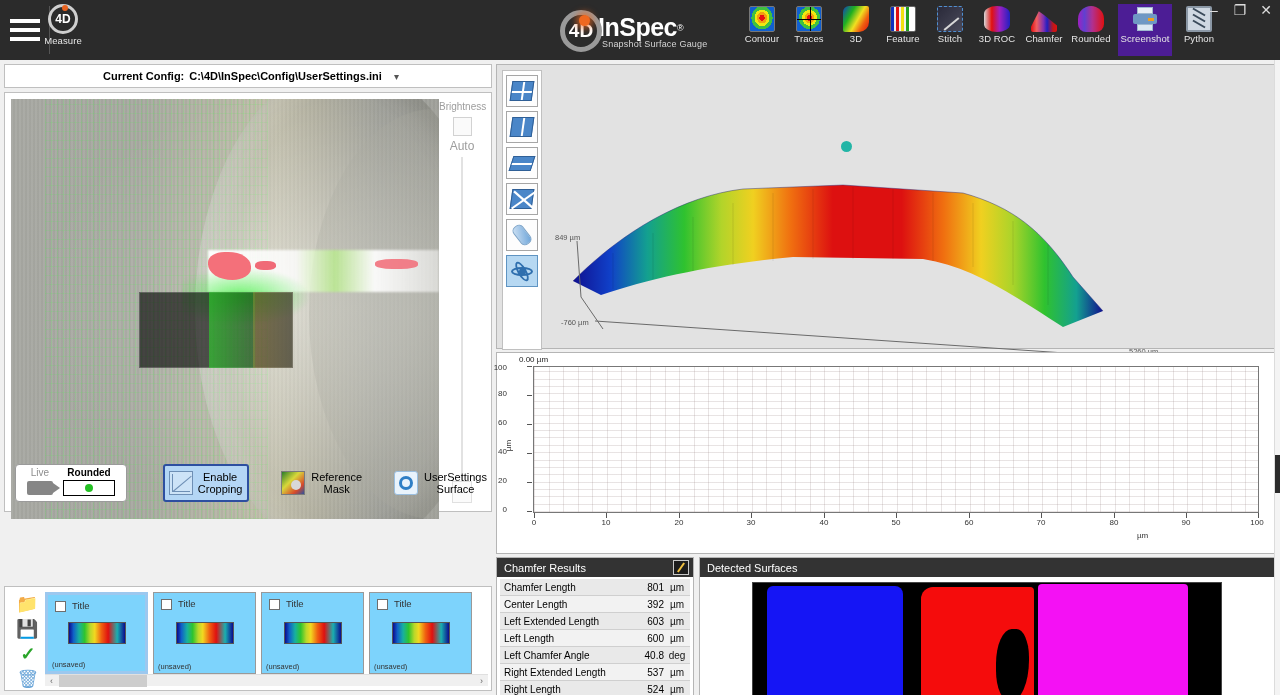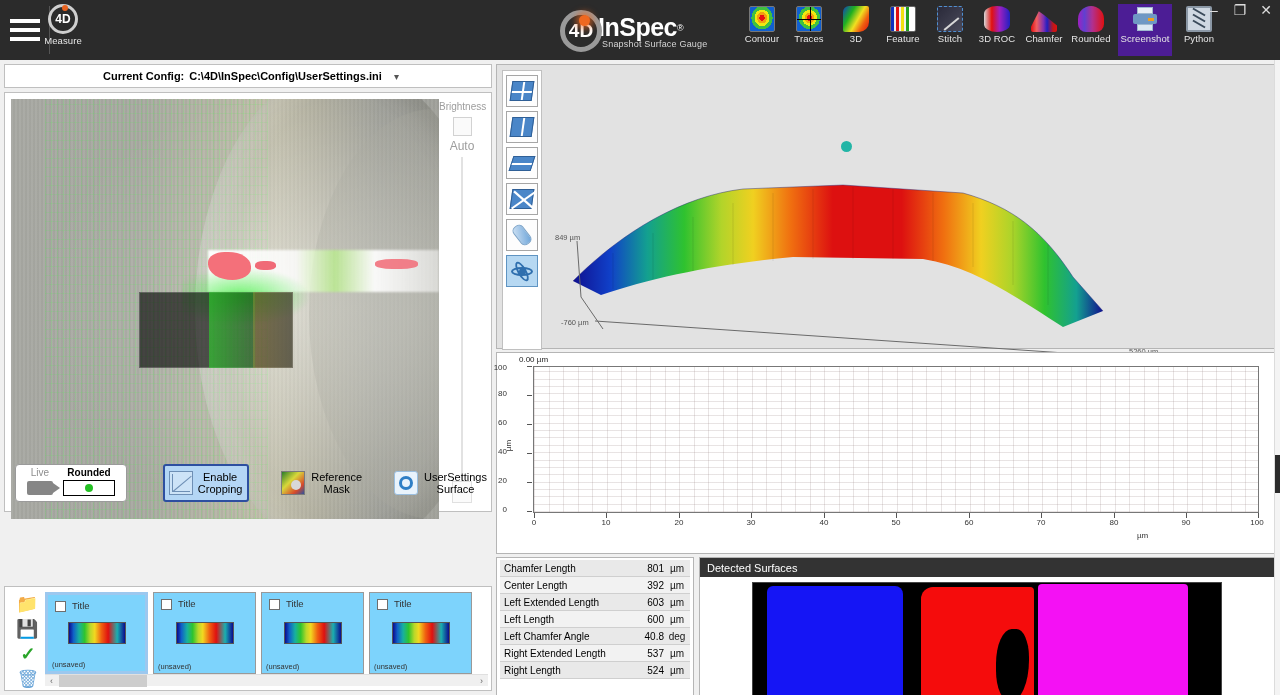--- a/index.html
+++ b/index.html
@@ -603,20 +603,26 @@
     <div class="xtickmark" style="left:544px;"></div>
     <div class="xtickmark" style="left:617px;"></div>
     <div class="xtickmark" style="left:689px;"></div>
     <div class="xtickmark" style="left:761px;"></div>
 
     <div class="c-xlabel">µm</div>
   </div>
 
   <div id="resultswrap">
     <div id="chamferpanel">
+      <div class="panel-hdr">
+        <span>Chamfer Results</span>
+        <div class="edit-ic">
+            <div class="pen"></div>
+          </div>
+      </div>
       <div style="padding-top:2px;">
         <div class="crow">
           <span class="cname">Chamfer Length</span>
           <span class="cval">801</span>
           <span class="cunit">µm</span>
         </div>
         <div class="crow">
           <span class="cname">Center Length</span>
           <span class="cval">392</span>
           <span class="cunit">µm</span>

